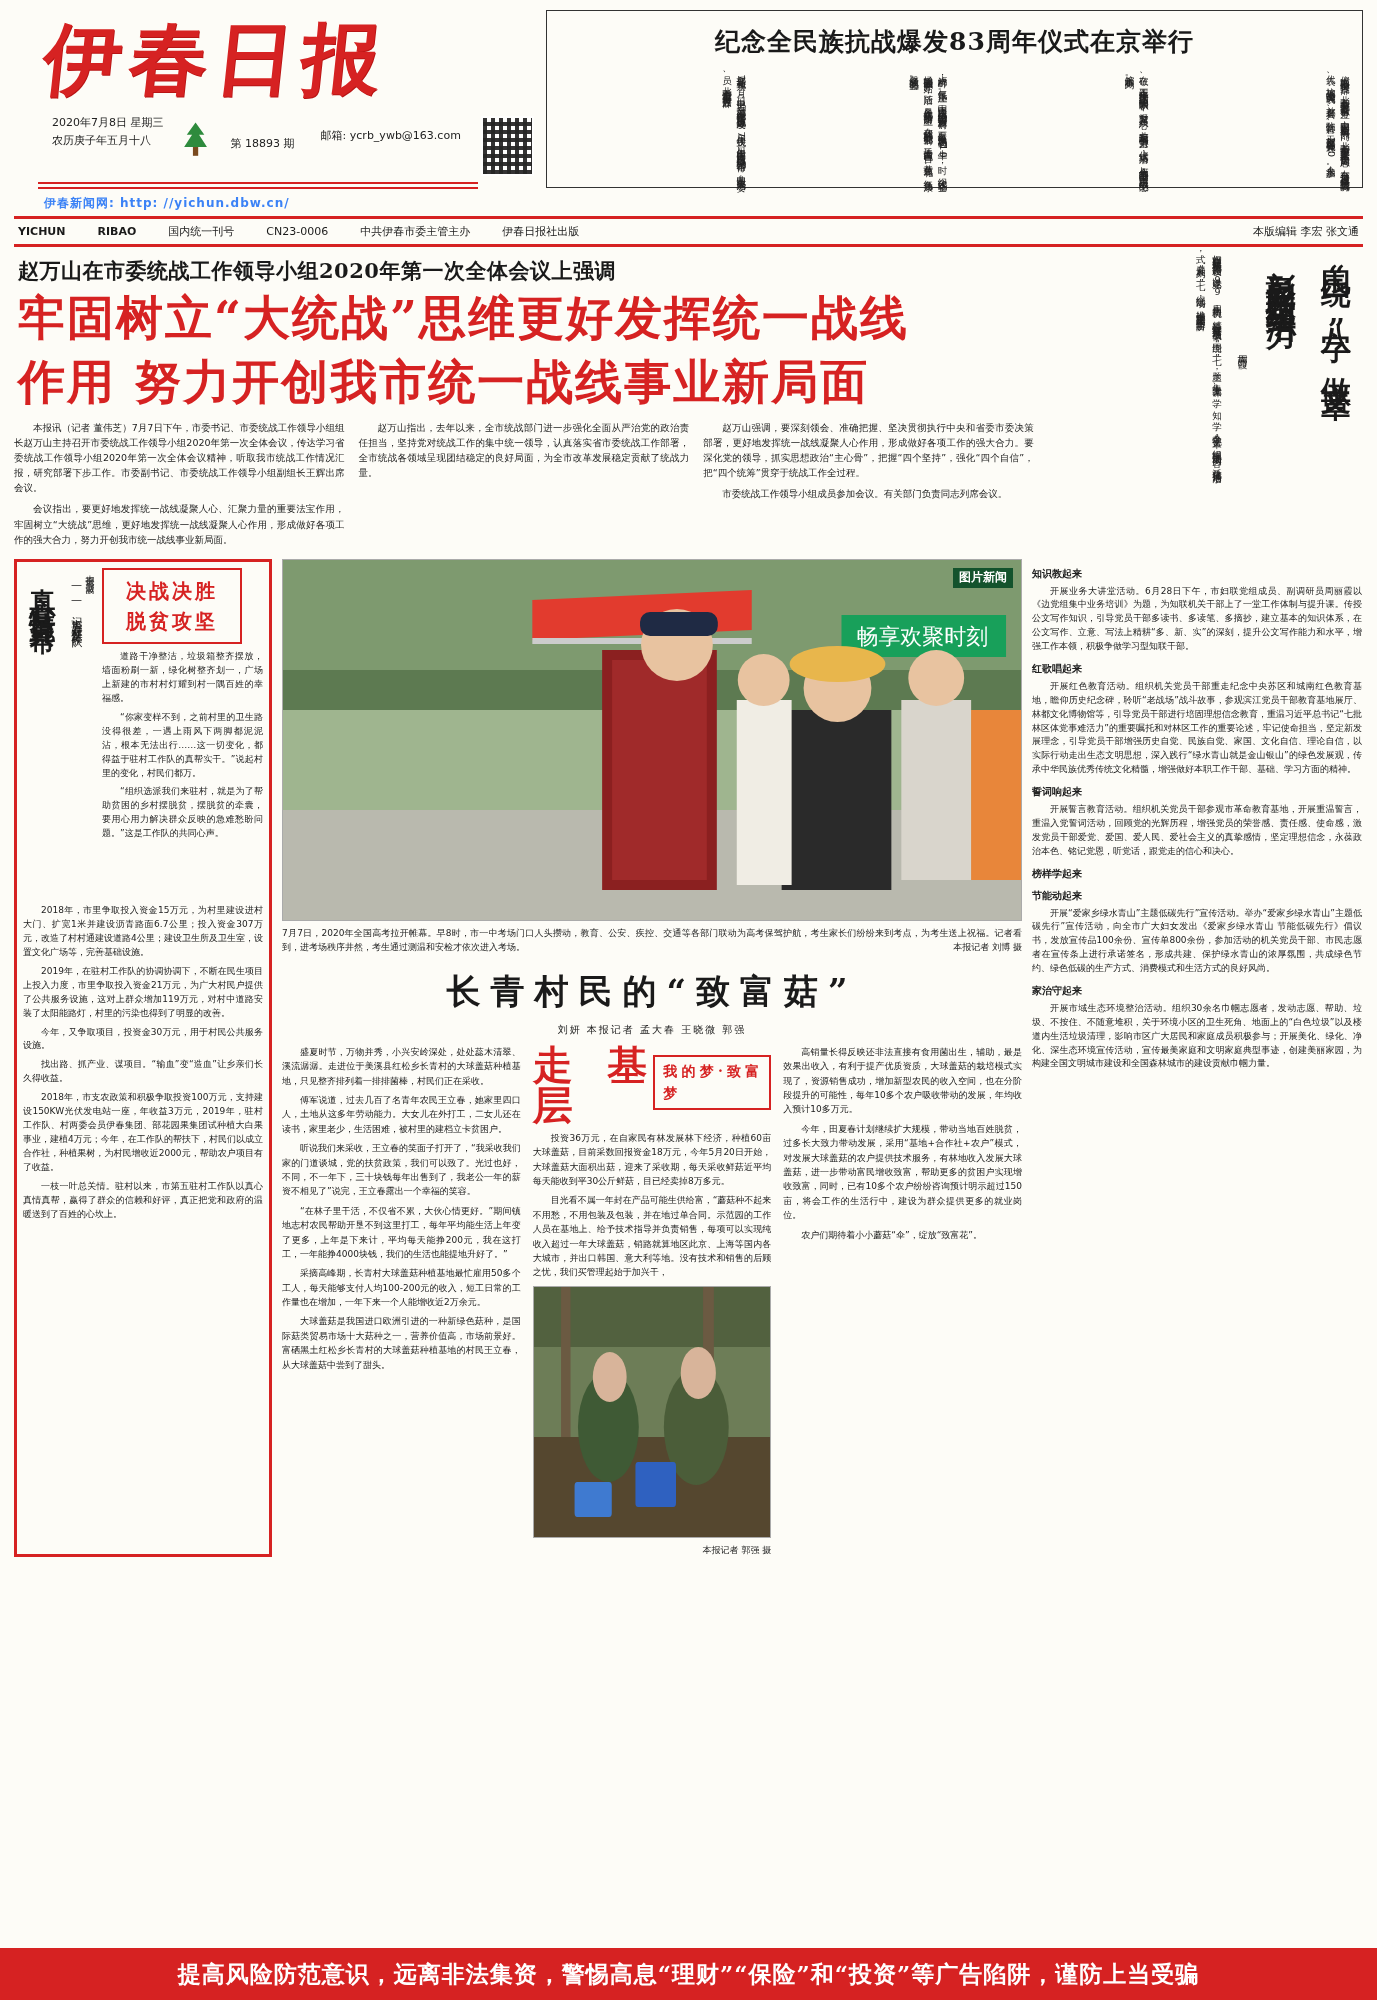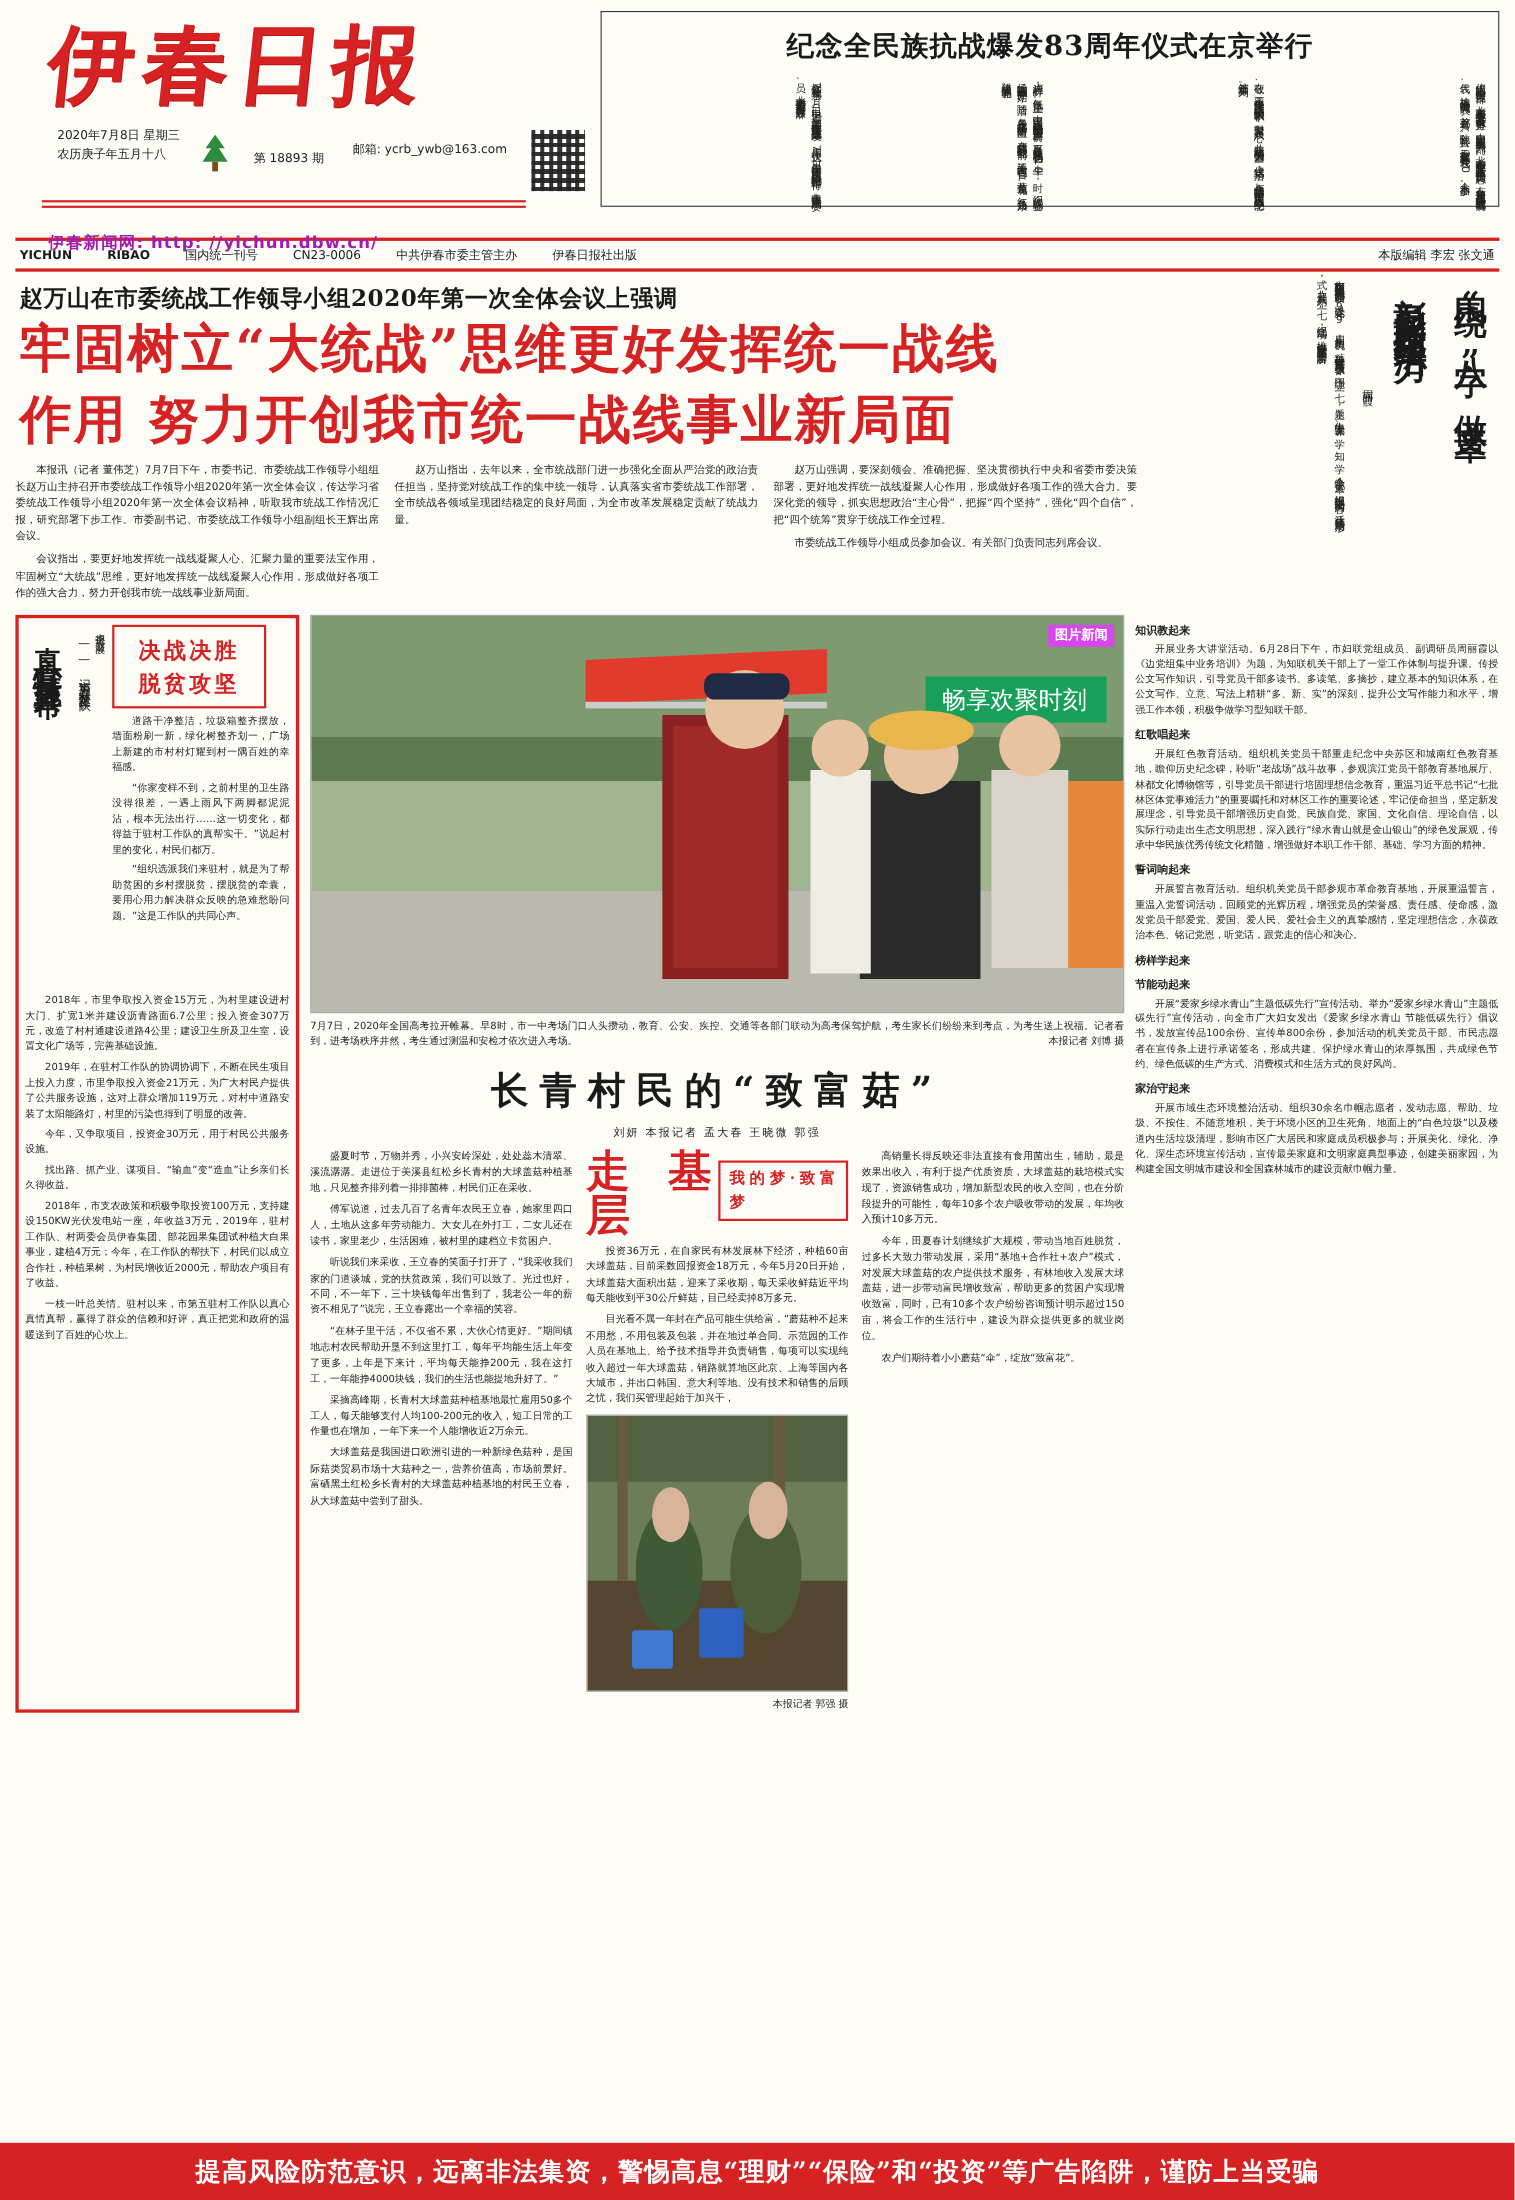--- a/index.html
+++ b/index.html
@@ -37,21 +37,21 @@
       repeating-linear-gradient(0deg,#111 0 4px,#fff 4px 8px);
     background-blend-mode:multiply;
     border:2px solid #fff;
     opacity:.85;
   }
   .mast-divider{
     margin:6px 0 0 24px;border-top:2px solid #d62222;border-bottom:2px solid #d62222;
     height:3px;width:440px;
   }
   .mast-web{
-    margin:22px 0 0 30px;color:#a21caf;font-weight:bold;font-size:15px;letter-spacing:1px;
+    margin:6px 0 0 30px;color:#3b82f6;font-weight:bold;font-size:12px;letter-spacing:1px;
   }
 
   
   .topbox{
     flex:1;border:1px solid #333;margin-left:12px;padding:6px 10px 0;height:178px;box-sizing:border-box;
   }
   .topbox h2{
     font-family:"DejaVu Serif","Liberation Serif",serif;
     font-size:25px;font-weight:bold;text-align:center;margin:8px 0 10px;letter-spacing:1px;
   }
@@ -154,21 +154,21 @@
   
   .bottom{
     position:absolute;left:0;bottom:0;width:1377px;height:52px;background:#d62222;
     display:flex;align-items:center;justify-content:center;
   }
   .bottom span{
     color:#fff;font-family:"DejaVu Serif","Liberation Serif",serif;font-weight:bold;
     font-size:23px;letter-spacing:1px;
   }
   .tag-img{
-    position:absolute;right:8px;top:8px;background:#d946ef;color:#fff;font-size:12px;
+    position:absolute;right:8px;top:8px;background:#14532d;color:#fff;font-size:12px;
     padding:2px 6px;line-height:1.3;text-align:center;font-weight:bold;
   }
 </style>
 </head>
 <body>
 
 <div class="page">
 
   <div class="masthead">
     <div class="mast-left">

